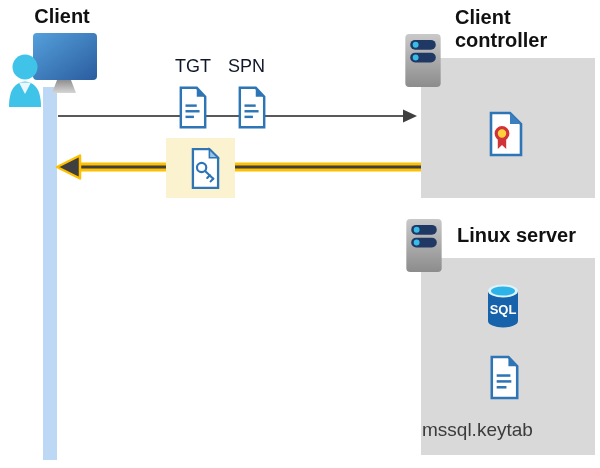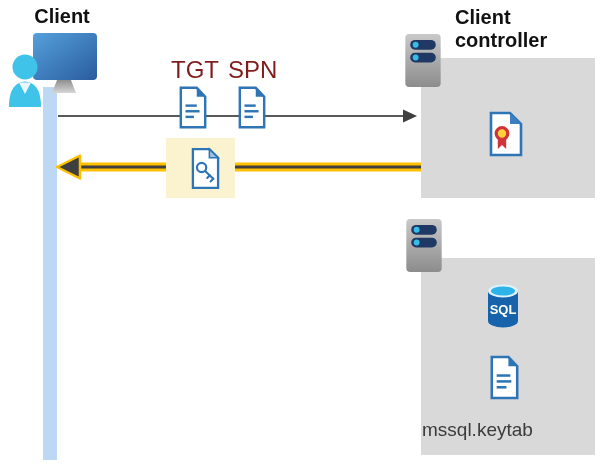--- a/index.html
+++ b/index.html
@@ -17,21 +17,21 @@
   .y-outer{stroke:#FFC000;stroke-width:9;}
   .y-inner{stroke:#3F3F3F;stroke-width:3;}
   .y-head{fill:#3F3F3F;stroke:#FFC000;stroke-width:2.5;stroke-linejoin:round;}
   .highlight{position:absolute;left:166px;top:138px;width:69px;height:60px;background:#FBF3CF;z-index:4;}
   .icon{position:absolute;z-index:5;}
   .label{position:absolute;z-index:6;color:#000;}
   .h1{font-size:20px;font-weight:700;line-height:23px;color:#111;}
   .client-label{left:24px;top:5px;width:76px;text-align:center;}
   .dc-label{left:455px;top:6px;width:135px;}
   .linux-label{left:457px;top:224px;width:140px;}
-  .small-label{font-size:24px;font-weight:400;color:#7f1d1d;}
+  .small-label{font-size:18px;font-weight:400;color:#0f172a;}
   .tgt-label{left:171px;top:56px;width:44px;text-align:center;}
   .spn-label{left:228px;top:56px;width:44px;}
   .file-label{font-size:19px;font-weight:400;color:#3B3B3B;}
   .keytab-label{left:422px;top:419px;width:170px;}
 </style>
 </head>
 <body>
 
 <div class="canvas">
 
@@ -154,15 +154,16 @@
       <line x1="8" y1="21" x2="22" y2="21"></line>
       <line x1="8" y1="27" x2="23" y2="27"></line>
       <line x1="8" y1="33" x2="18" y2="33"></line>
     </g>
   </svg>
 
   <div class="label h1 client-label">Client</div>
   <div class="label small-label tgt-label">TGT</div>
   <div class="label small-label spn-label">SPN</div>
   <div class="label h1 dc-label">Client controller</div>
+  <div class="label h1 linux-label">Linux server</div>
   <div class="label file-label keytab-label">mssql.keytab</div>
 
 </div>
 
 </body></html>

